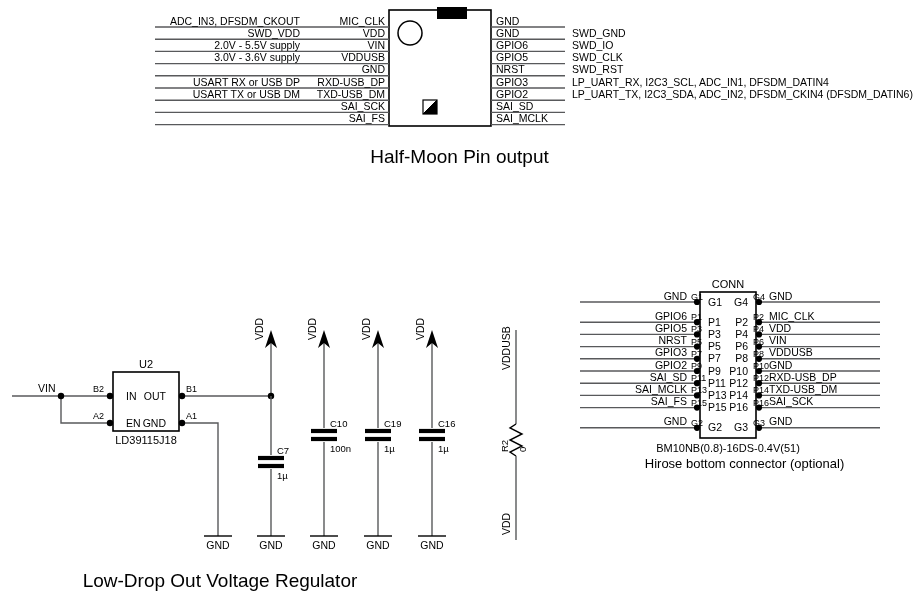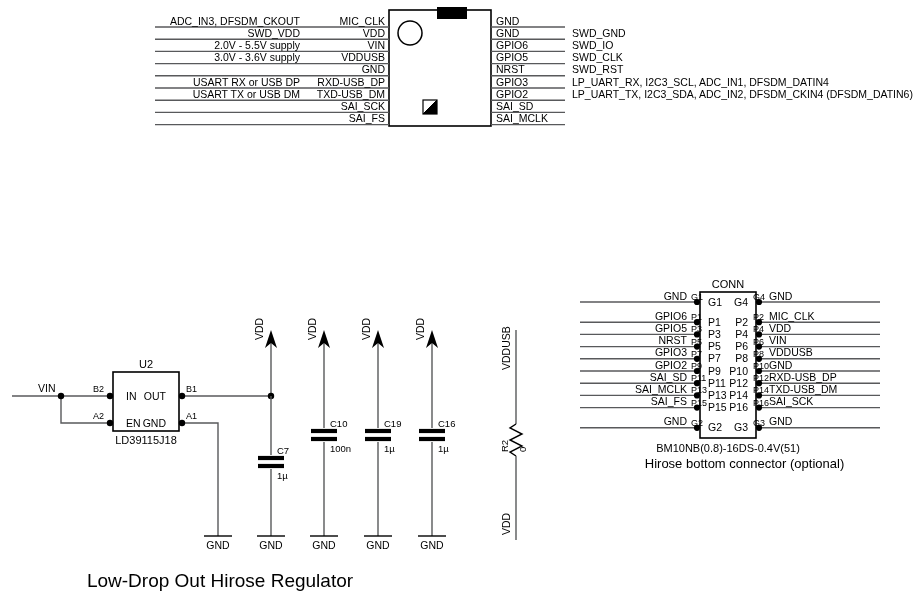--- a/index.html
+++ b/index.html
@@ -330,20 +330,23 @@
         <text x="748" y="398.8999999999999" class="blocktext" text-anchor="end">P14</text>
         <text x="769" y="405.0999999999999" class="pin-label" text-anchor="start">SAI_SCK</text>
         <text x="753" y="405.5999999999999" class="desig" text-anchor="start">P16</text>
         <text x="748" y="411.0999999999999" class="blocktext" text-anchor="end">P16</text>
         <text x="769" y="425.2999999999999" class="pin-label" text-anchor="start">GND</text>
         <text x="753" y="425.7999999999999" class="desig" text-anchor="start">G3</text>
         <text x="748" y="431.2999999999999" class="blocktext" text-anchor="end">G3</text>
       </g>
   </svg>
 
+  <div style="position:absolute; left:0; top:146px; width:919px; text-align:center;">
+    <span class="caption" style="font-size:19px;">Half-Moon Pin output</span>
+  </div>
   <div style="position:absolute; left:0px; top:570px; width:440px; text-align:center;">
-    <span class="caption" style="font-size:19px;">Low-Drop Out Hirose Regulator</span>
+    <span class="caption" style="font-size:19px;">Low-Drop Out Voltage Regulator</span>
   </div>
   <div style="position:absolute; left:570px; top:454px; width:349px; text-align:center;">
     <span class="caption" style="font-size:13px;">Hirose bottom connector (optional)</span>
   </div>
 
 </div>
 
 </body></html>

